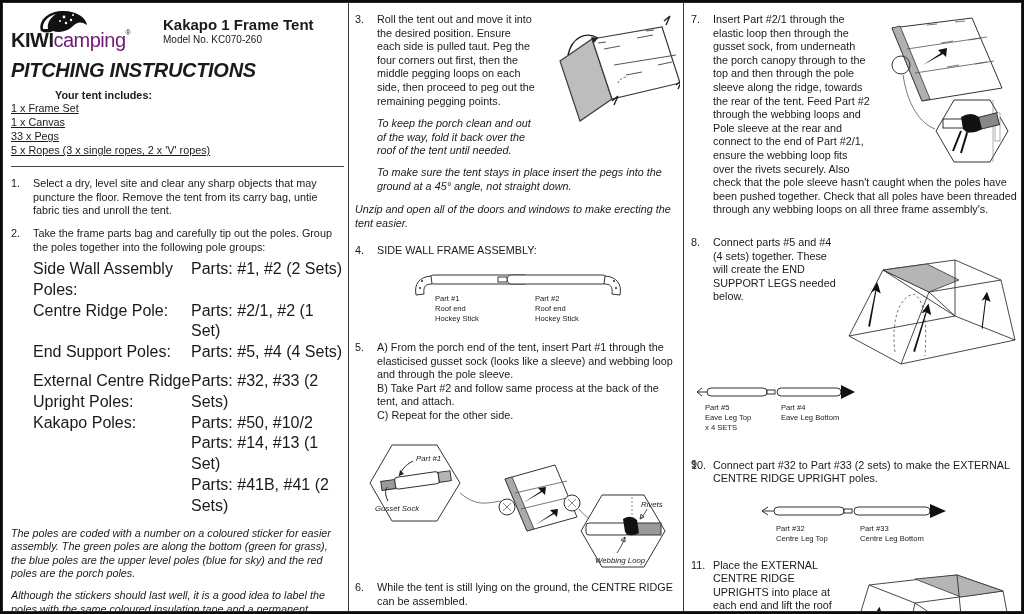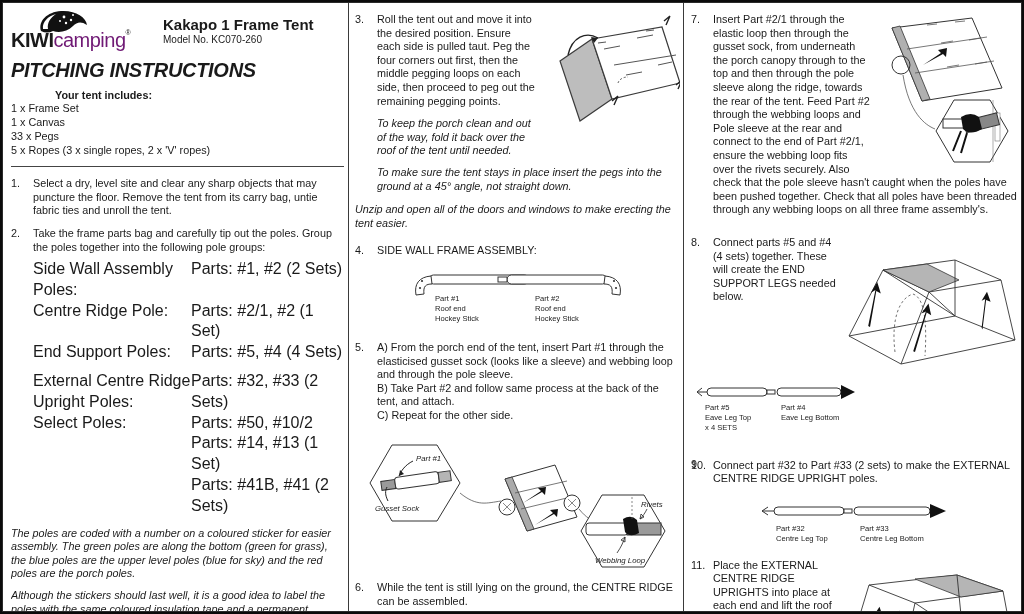--- a/index.html
+++ b/index.html
@@ -29,21 +29,21 @@
   #logo .brand{position:absolute;left:0;top:18px;font-size:20px;letter-spacing:-0.5px;white-space:nowrap;}
   #logo .kiwi-b{font-weight:bold;}
   #logo .camp{font-weight:400;color:#701a75;}
   #logo .reg{font-size:7px;vertical-align:top;}
   #logo svg{position:absolute;left:26px;top:-2px;}
   #titleblock{padding-top:6px;}
   #prod-title{font-size:15px;font-weight:bold;line-height:1.1;}
   #prod-model{font-size:10px;}
   #main-heading{font-size:20px;font-weight:bold;letter-spacing:-0.3px;margin:6px 0 7px 0;font-style:italic;}
   #includes .inc-h{font-size:10.8px;font-weight:bold;margin-left:44px;}
-  #includes .inc-i{font-size:10.8px;line-height:1.3;}
+  #includes .inc-i{font-size:10.8px;line-height:1.3;text-decoration:underline;}
   .rule-top{border-top:1px solid #444;}
   #col1-steps{margin-top:0;padding-top:10px;}
   
   .pole-table{margin:2px 0 10px 22px;font-size:16px;line-height:1.3;}
   .pole-row{display:flex;}
   .pole-row.gap{margin-top:8px;}
   .pole-label{width:158px;flex:none;}
   .pole-parts{flex:1;}
   
   svg text{font-family:"Liberation Sans", sans-serif;fill:#222;}
@@ -113,21 +113,21 @@
         </div>
         <div class="pole-row">
           <span class="pole-label">End Support Poles:</span>
           <span class="pole-parts">Parts: #5, #4 (4 Sets)</span>
         </div>
         <div class="pole-row gap">
           <span class="pole-label">External Centre Ridge Upright Poles:</span>
           <span class="pole-parts">Parts: #32, #33 (2 Sets)</span>
         </div>
         <div class="pole-row">
-          <span class="pole-label">Select Poles:</span>
+          <span class="pole-label">Kakapo Poles:</span>
           <span class="pole-parts">Parts: #50, #10/2</span>
         </div>
         <div class="pole-row">
           <span class="pole-label"></span>
           <span class="pole-parts">Parts: #14, #13 (1 Set)</span>
         </div>
         <div class="pole-row">
           <span class="pole-label"></span>
           <span class="pole-parts">Parts: #41B, #41 (2 Sets)</span>
         </div>

